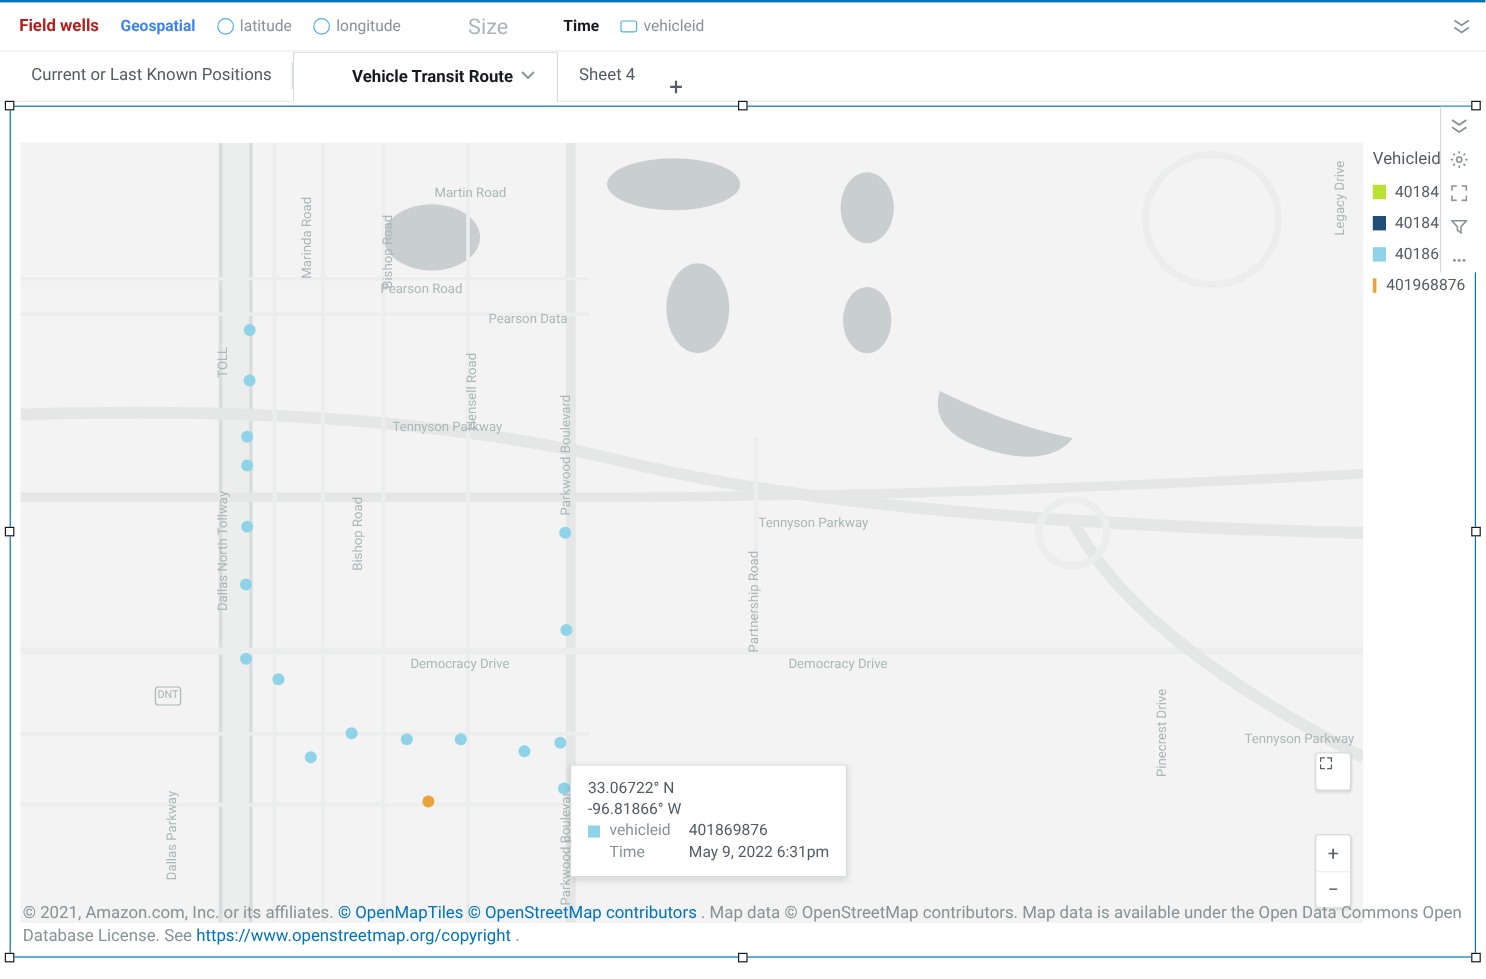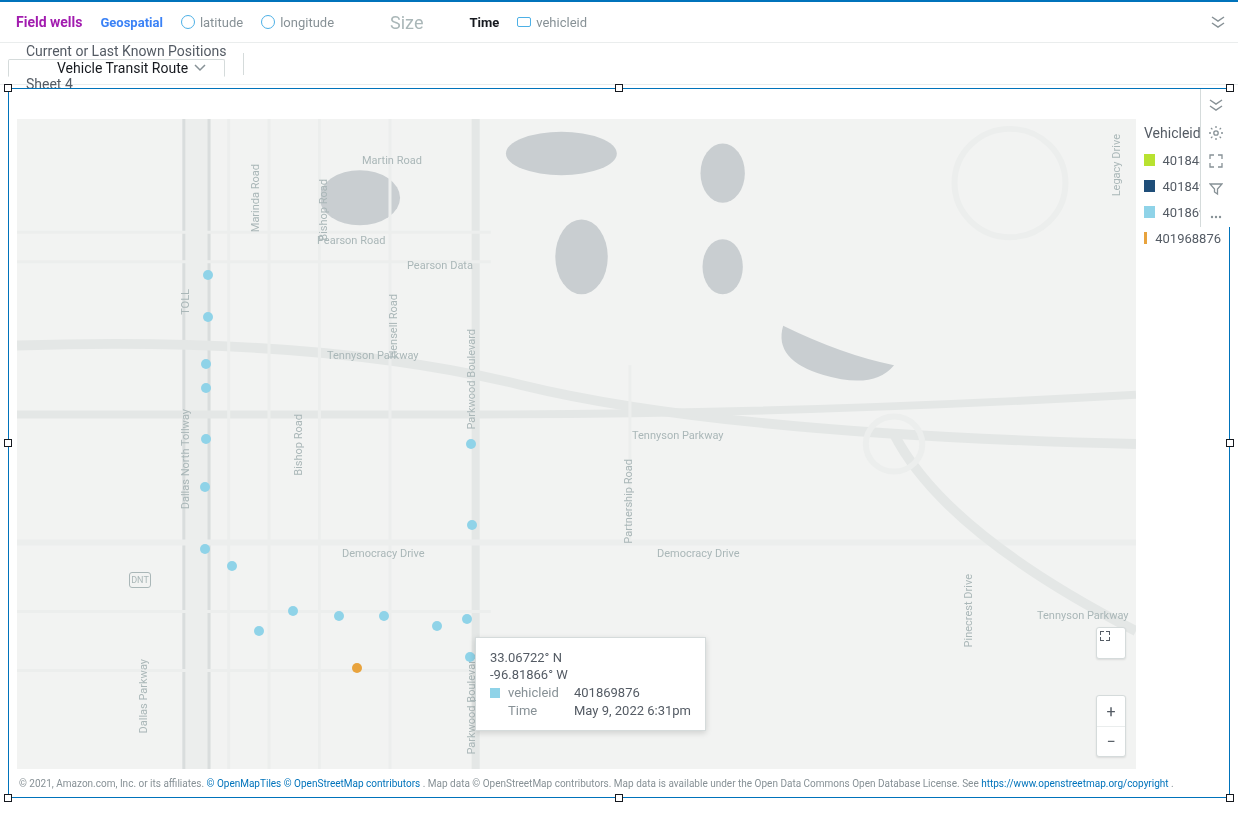--- a/index.html
+++ b/index.html
@@ -1,36 +1,36 @@
 <!DOCTYPE html>
 <html><head>
 <meta charset="utf-8">
 <style>
 * { box-sizing: border-box; margin: 0; padding: 0; }
 body { font-family: -apple-system, BlinkMacSystemFont, "Segoe UI", Roboto, Arial, sans-serif; font-size: 13px; color: #545b64; background: #fff; width: 1238px; height: 816px; overflow: hidden; }
 
 
 .fieldwells-bar { height: 43px; border-top: 2px solid #0073bb; border-bottom: 1px solid #eaeded; display: flex; align-items: center; padding: 0 16px; gap: 18px; position: relative; }
-.fieldwells-bar .label { font-weight: 700; color: #a21caf; font-size: 14px; }
+.fieldwells-bar .label { font-weight: 700; color: #b91c1c; font-size: 14px; }
 .fieldwells-bar .section { font-weight: 700; color: #3b82f6; font-size: 13px; }
 .fieldwells-bar .field-pill { display: inline-flex; align-items: center; gap: 5px; color: #879196; font-size: 13px; }
 .fieldwells-bar .field-pill .dot { width: 14px; height: 14px; border-radius: 50%; border: 1.5px solid; display: inline-block; }
 .fieldwells-bar .field-pill.lat .dot { border-color: #4db0e6; }
 .fieldwells-bar .field-pill.lng .dot { border-color: #4db0e6; }
 .fieldwells-bar .size-label { color: #aab7b8; font-size: 18px; }
 .fieldwells-bar .color-label { font-weight: 700; color: #16191f; font-size: 13px; }
 .fieldwells-bar .color-pill { display: inline-flex; align-items: center; gap: 5px; color: #879196; font-size: 13px; }
 .fieldwells-bar .color-pill .rect { width: 14px; height: 10px; border-radius: 2px; border: 1.5px solid #4db0e6; display: inline-block; }
 .expand-chevron { position: absolute; right: 12px; top: 14px; color: #879196; }
 
 
-.tabs { height: 42px; display: flex; align-items: flex-start; padding: 0 8px; border-bottom: 1px solid #eaeded; gap: 0; flex-direction: column; }
+.tabs { height: 42px; display: flex; align-items: flex-end; padding: 0 8px; border-bottom: 1px solid #eaeded; gap: 0; }
 .tab { padding: 0 18px; height: 42px; display: flex; align-items: center; font-size: 14px; color: #545b64; cursor: pointer; position: relative; }
 .tab.sep::after { content: ""; position: absolute; right: 0; top: 10px; height: 22px; width: 1px; background: #d5dbdb; }
-.tab.active { border: 1px solid #d5dbdb; border-bottom: 1px solid #fff; border-top: 1px solid #d5dbdb; background: #fff; font-weight: 400; color: #16191f; border-radius: 2px 2px 0 0; margin-bottom: -1px; padding-left: 48px; }
+.tab.active { border: 1px solid #d5dbdb; border-bottom: 1px solid #fff; border-top: 1px solid #d5dbdb; background: #fff; font-weight: 700; color: #16191f; border-radius: 2px 2px 0 0; margin-bottom: -1px; padding-left: 48px; }
 .tab .chev { margin-left: 6px; color: #879196; }
 .add-tab { width: 32px; text-align: center; color: #545b64; font-size: 20px; cursor: pointer; }
 
 
 .visual-wrap { position: absolute; left: 8px; top: 88px; right: 8px; bottom: 18px; }
 .visual { position: absolute; inset: 0; border: 1px solid #0073bb; background: #fff; }
 .handle { position: absolute; width: 8px; height: 8px; background: #fff; border: 1px solid #16191f; }
 .handle.n  { top: -4px; left: 50%; margin-left: -4px; }
 .handle.s  { bottom: -4px; left: 50%; margin-left: -4px; }
 .handle.e  { right: -4px; top: 50%; margin-top: -4px; }
@@ -71,21 +71,21 @@
 .rail .ic { width: 20px; height: 20px; display: flex; align-items: center; justify-content: center; color: #879196; cursor: pointer; }
 
 
 .map-ctrl { position: absolute; right: 10px; bottom: 10px; width: 30px; background: #fff; border: 1px solid #d5dbdb; border-radius: 3px; box-shadow: 0 1px 2px rgba(0,0,0,0.1); }
 .map-ctrl .btn { height: 30px; display: flex; align-items: center; justify-content: center; font-size: 16px; color: #545b64; cursor: pointer; }
 .map-ctrl .btn + .btn { border-top: 1px solid #eaeded; }
 .map-ctrl.locate { bottom: 110px; }
 .map-ctrl.locate .btn svg { width: 16px; height: 16px; }
 
 
-.attr { position: absolute; left: 10px; right: 10px; bottom: 6px; font-size: 10px; color: #879196; line-height: 1.4; }
+.attr { position: absolute; left: 10px; right: 10px; bottom: 6px; font-size: 14px; color: #879196; line-height: 1.4; }
 .attr a { color: #0073bb; text-decoration: none; }
 </style>
 </head>
 <body>
 
 <div class="fieldwells-bar">
   <span class="label">Field wells</span>
   <span class="section">Geospatial</span>
   <span class="field-pill lat">
       <span class="dot"></span>

